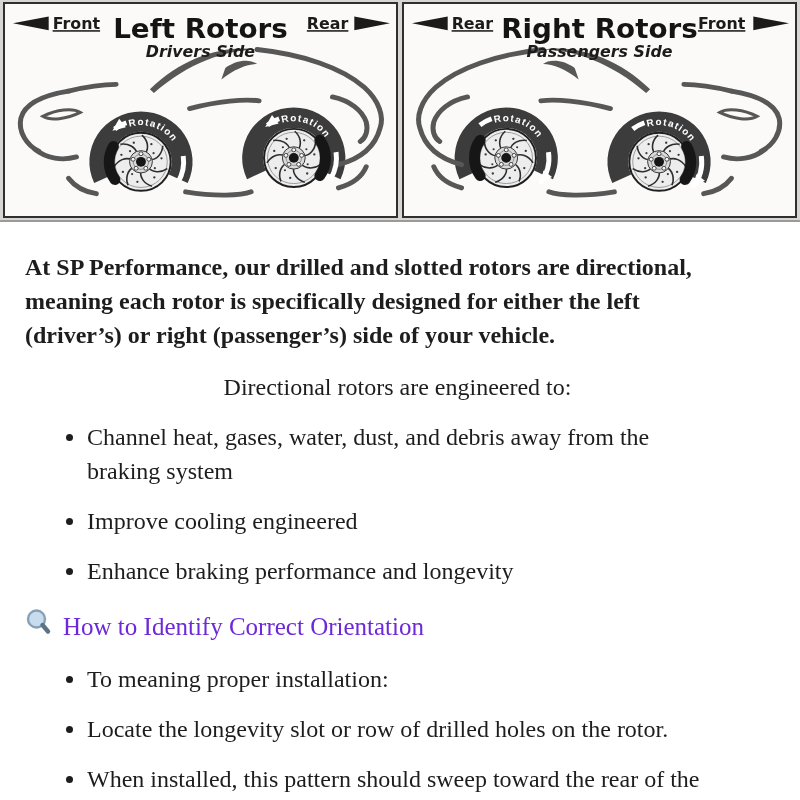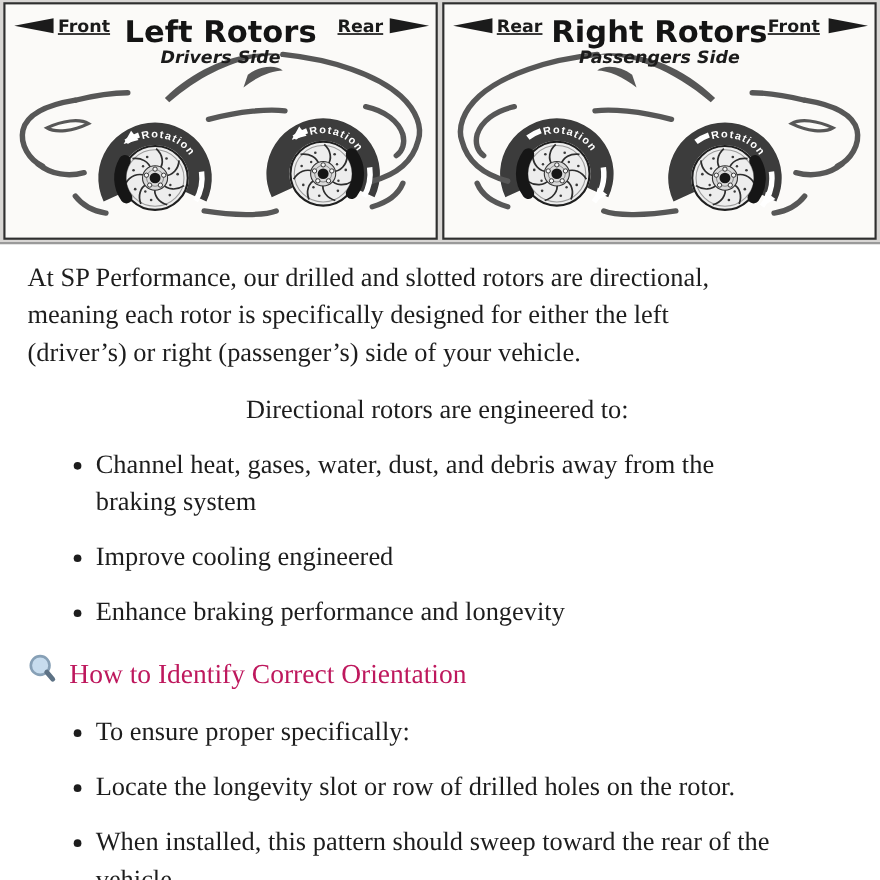--- a/index.html
+++ b/index.html
@@ -13,24 +13,24 @@
   .panel svg{display:block;width:100%;height:100%;}
 
   .dg-corner{font:bold 16px "DejaVu Sans", sans-serif;fill:#1b1b1b;text-decoration:underline;}
   .dg-title{font:bold 28px "DejaVu Sans", sans-serif;fill:#141414;}
   .dg-sub{font:italic bold 16px "DejaVu Sans", sans-serif;fill:#1b1b1b;}
   .rot-txt{font:bold 10px "Liberation Sans", sans-serif;fill:#ffffff;letter-spacing:1.2px;}
 
   
   .article{padding:12px 30px 0 25px;font-size:24px;line-height:34px;}
   .pre{white-space:pre-line;}
-  .intro{margin:2px 0 0;}
+  .intro{margin:16px 0 0;font-weight:bold;}
   .h-row{display:flex;align-items:center;gap:11px;margin-top:16px;}
   .h-row .h-bold{font-weight:bold;font-size:25px;}
-  .h-row .h-reg{font-weight:normal;font-size:25px;color:#be185d;}
+  .h-row .h-reg{font-weight:normal;font-size:25px;color:#6d28d9;}
   .lead{margin:18px 16px 0;text-align:center;}
   ul{margin:11px 0 0;padding:0 0 0 62px;}
   li{margin:16px 0 3px 0;}
   li::marker{color:#1d1d1d;}
   .emoji{flex:0 0 auto;display:inline-block;}
 </style>
 </head>
 <body>
 
 <div class="page">
@@ -194,20 +194,20 @@
       <span class="emoji">
         <svg width="27" height="29" viewBox="0 0 27 29">
           <circle cx="11.5" cy="11" r="8.5" fill="#c7dcee" stroke="#87a0b6" stroke-width="2.4"></circle>
           <line x1="17.5" y1="17" x2="23" y2="23.5" stroke="#5d7285" stroke-width="4.4" stroke-linecap="round"></line>
         </svg>
       </span>
       <span class="h-reg">How to Identify Correct Orientation</span>
     </div>
 
     <ul style="margin-top:12px">
-      <li class="pre">To ensure proper specifically:</li>
+      <li class="pre">To meaning proper installation:</li>
       <li class="pre">Locate the longevity slot or row of drilled holes on the rotor.</li>
       <li class="pre">When installed, this pattern should sweep toward the rear of the
 vehicle.</li>
     </ul>
 
   </div>
 </div>
 
 </body></html>

